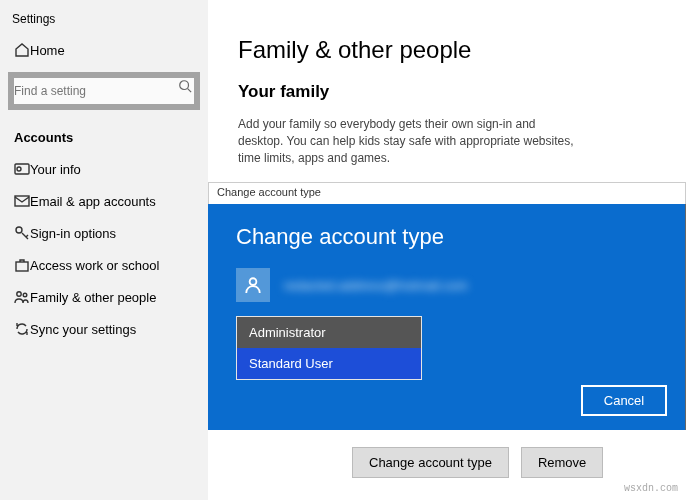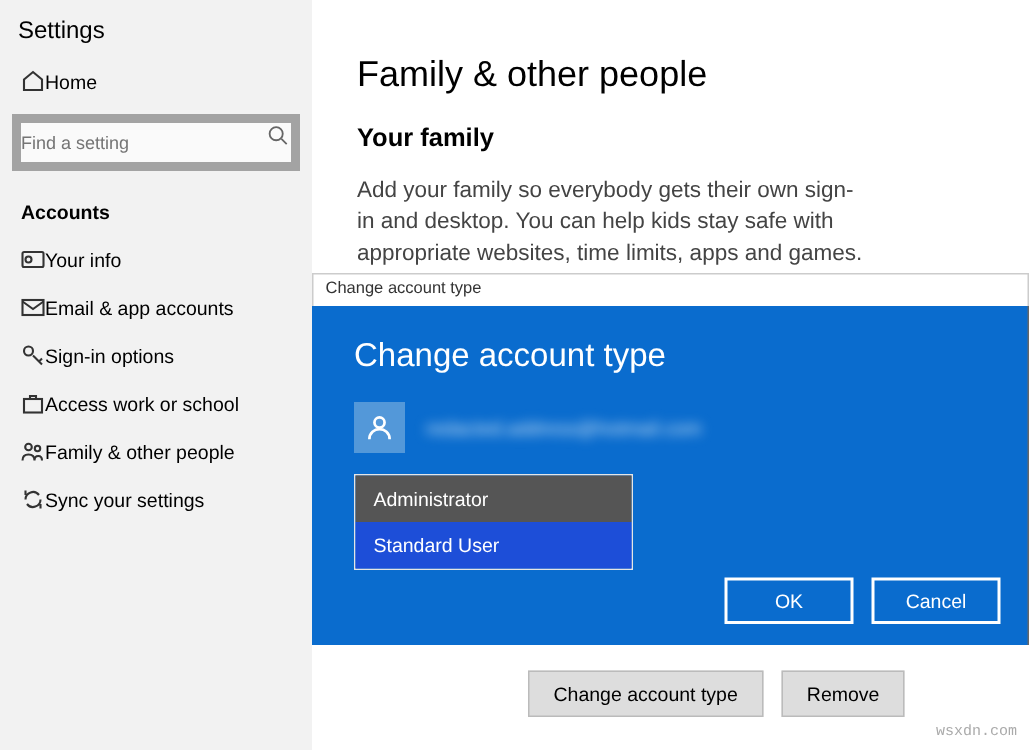--- a/index.html
+++ b/index.html
@@ -1,30 +1,30 @@
 <!DOCTYPE html>
 <html><head>
   <meta charset="utf-8">
   <style>
     * { margin: 0; padding: 0; box-sizing: border-box; font-family: "Segoe UI", sans-serif; }
     body { width: 686px; height: 500px; background: #fff; overflow: hidden; position: relative; }
     .app { display: flex; height: 100%; }
     .sidebar { width: 208px; background: #f2f2f2; padding: 8px 0; }
-    .app-title { font-size: 16px; padding: 4px 12px 8px; color: #000; }
+    .app-title { font-size: 12px; padding: 4px 12px 8px; color: #000; }
     .nav-item { display: flex; align-items: center; padding: 8px 14px; font-size: 13px; cursor: pointer; }
     .nav-icon { width: 16px; height: 16px; display: inline-flex; align-items: center; justify-content: center; }
     .nav-icon svg { width: 16px; height: 16px; stroke: #333; fill: none; stroke-width: 1.4; }
     .search-wrap { margin: 6px 8px 10px; position: relative; }
     .search-input { width: 100%; padding: 6px 26px 6px 0; border: 6px solid #a3a3a3; background: #fafafa; font-size: 12px; color: #777; }
     .search-icon { position: absolute; right: 8px; top: 7px; width: 14px; height: 14px; }
     .section-title { font-size: 13px; font-weight: 700; padding: 10px 14px 8px; color: #000; }
     .main { flex: 1; padding: 36px 30px 0; background: #fff; }
     .page-title { font-size: 24px; font-weight: 400; color: #000; margin-bottom: 18px; }
     .subhead { font-size: 17px; margin-bottom: 14px; color: #000; }
-    .body-text { font-size: 15px; color: #444; line-height: 1.4; max-width: 340px; margin-bottom: 16px; }
+    .body-text { font-size: 12px; color: #444; line-height: 1.4; max-width: 340px; margin-bottom: 16px; }
     .add-row { display: flex; align-items: center; gap: 16px; font-size: 14px; }
     .plus-box { width: 34px; height: 34px; background: #e6e6e6; display: flex; align-items: center; justify-content: center; font-size: 20px; color: #555; }
     .dialog-titlebar { position: absolute; left: 208px; top: 182px; right: 0; height: 22px; background: #fff; border-top: 1px solid #ccc; border-left: 1px solid #ccc; border-right: 1px solid #ccc; font-size: 11px; padding: 3px 8px; color: #333; }
     .dialog { position: absolute; left: 208px; top: 204px; right: 0; bottom: 70px; background: #0a6cce; color: #fff; padding: 20px 28px 14px; border-right: 1px solid #666; }
     .dialog-title { font-size: 22px; font-weight: 300; margin-bottom: 18px; }
     .user-row { display: flex; align-items: center; gap: 14px; margin-bottom: 14px; }
     .user-avatar { width: 34px; height: 34px; background: #5398d9; display: flex; align-items: center; justify-content: center; }
     .user-avatar svg { width: 18px; height: 18px; stroke: #fff; fill: none; stroke-width: 1.6; }
     .user-email { font-size: 13px; color: #c8e0f4; filter: blur(4px); }
     .dropdown { border: 1px solid #e5e5e5; width: 186px; margin-bottom: 26px; }
@@ -143,21 +143,20 @@
           <path d="M2 15c0-4 3-6 6-6s6 2 6 6"></path>
         </svg>
     </div>
     <div class="user-email">redacted.address@hotmail.com</div>
   </div>
   <div class="dropdown">
     <div class="dropdown-item dd-selected">Administrator</div>
     <div class="dropdown-item dd-other">Standard User</div>
   </div>
   <div class="dialog-buttons">
-    <div class="dlg-btn">OK</div>
     <div class="dlg-btn">Cancel</div>
   </div>
 </div>
 
 <div class="footer-buttons">
   <div class="gray-btn">Change account type</div>
   <div class="gray-btn">Remove</div>
 </div>
 
 <div class="watermark">wsxdn.com</div>

